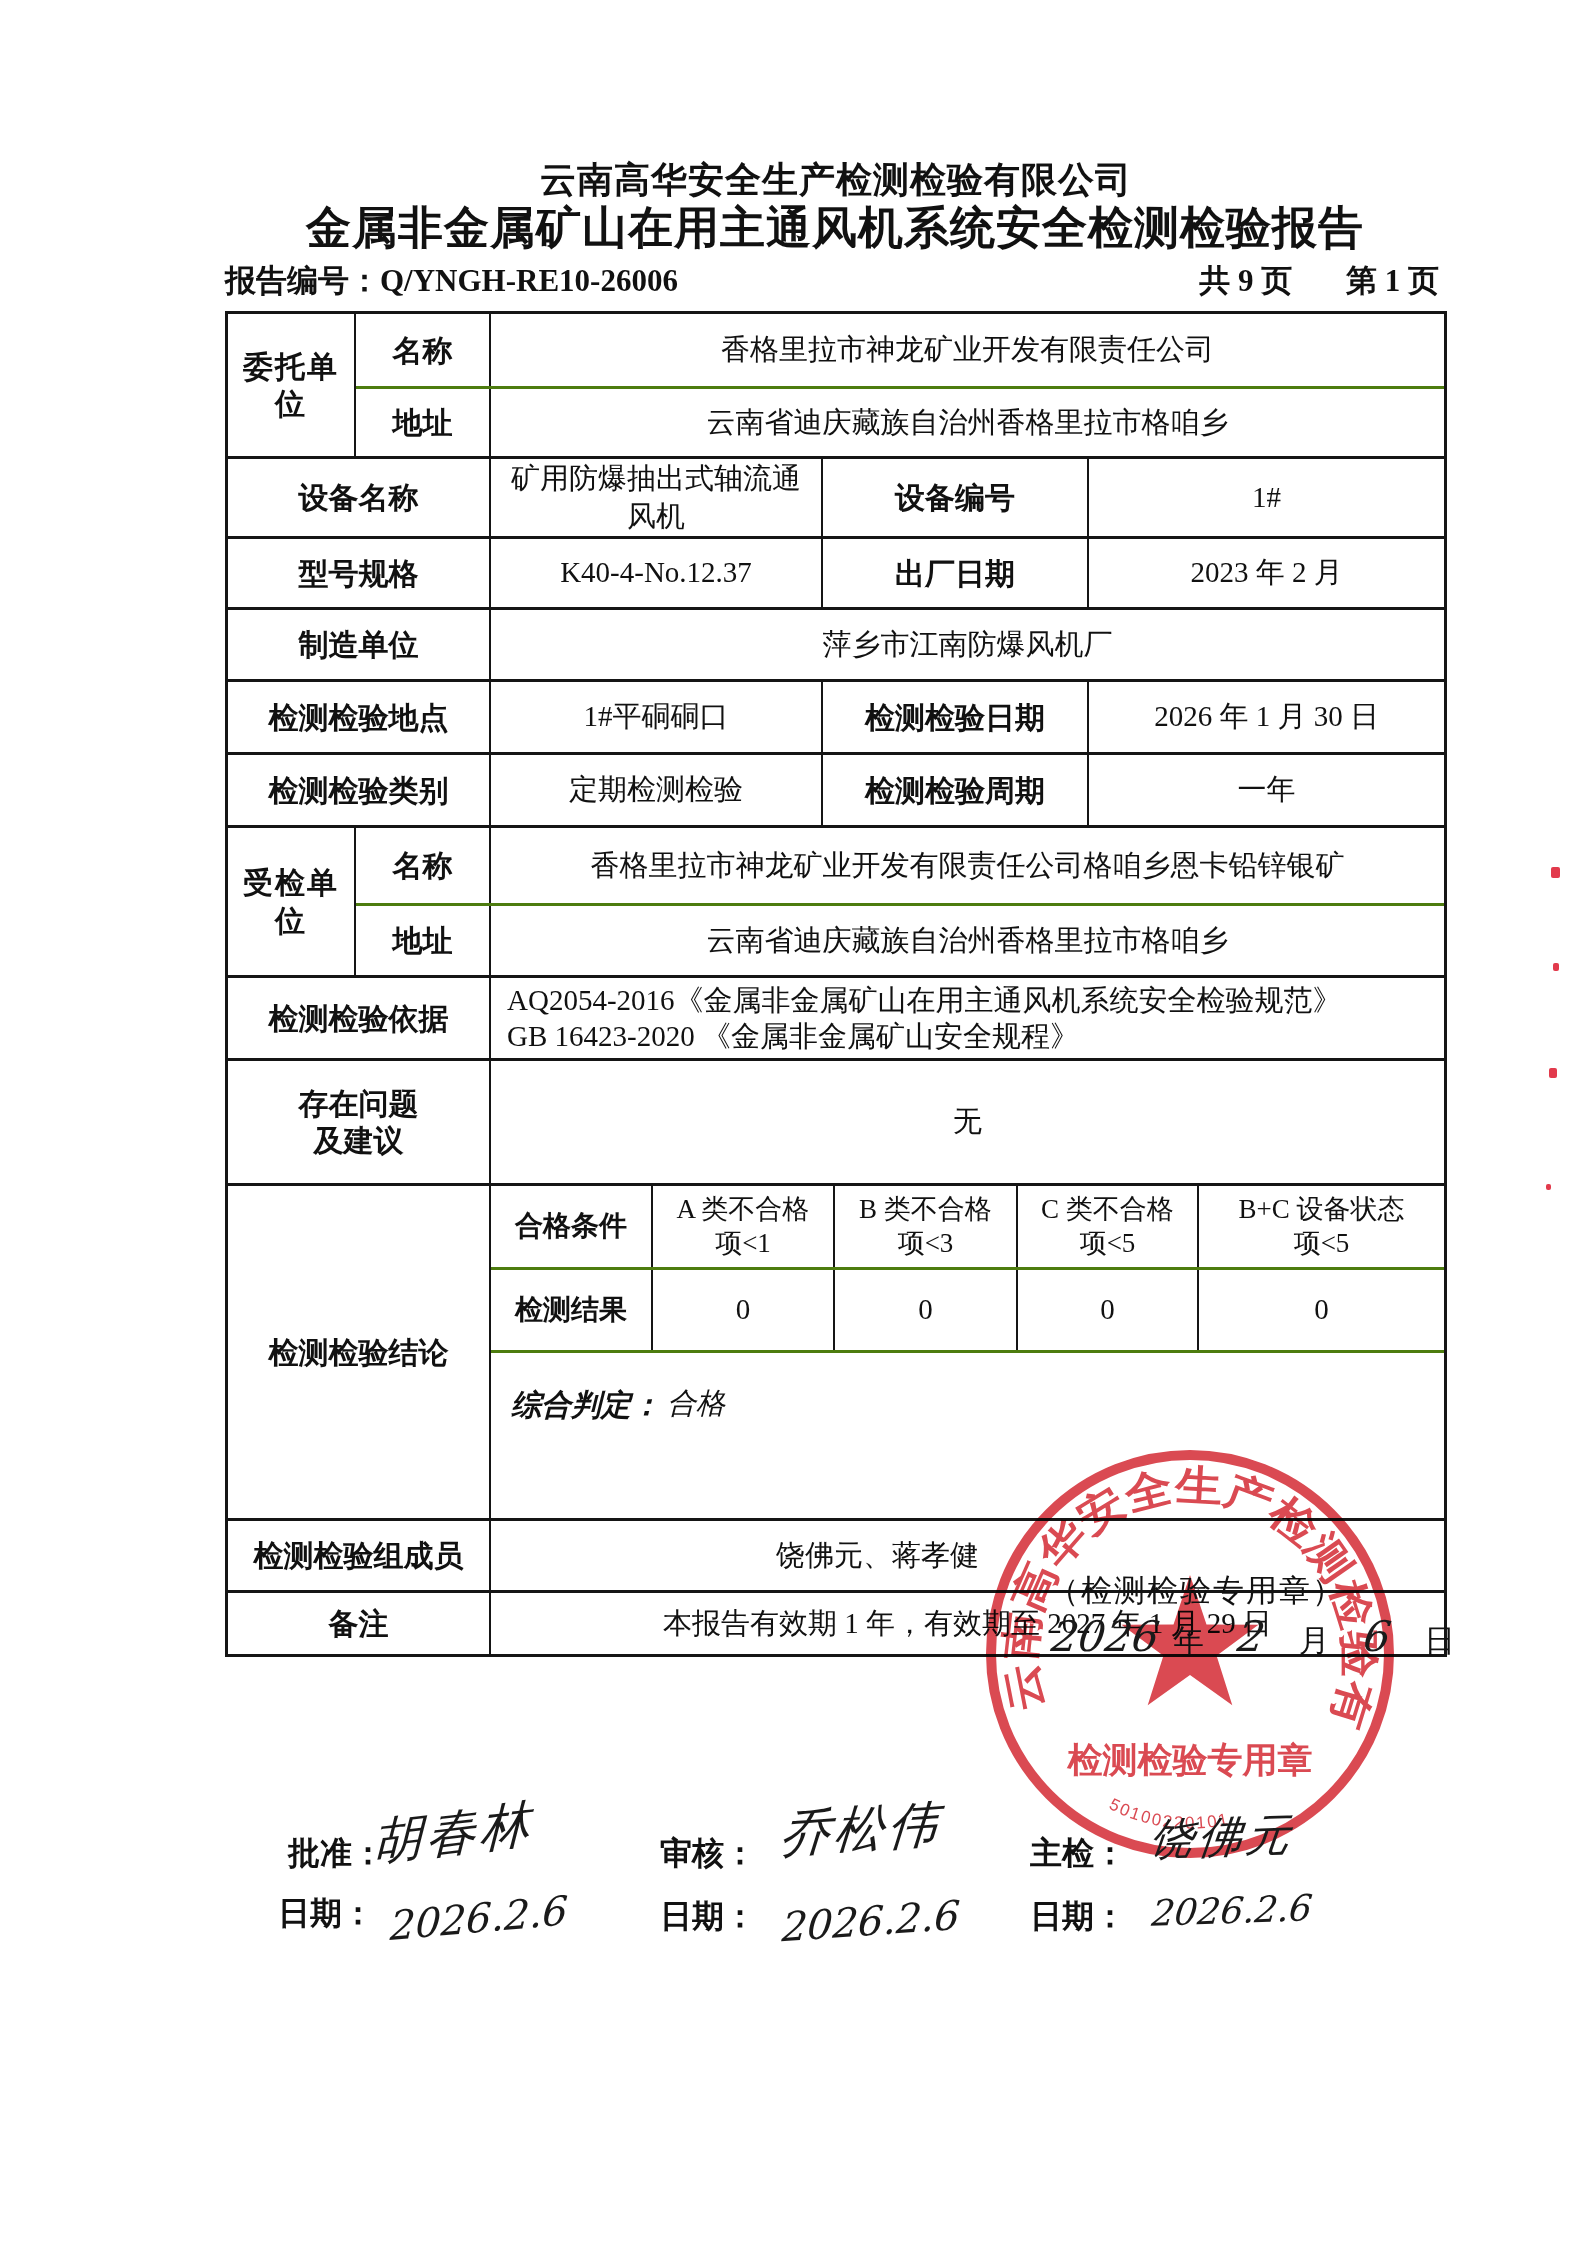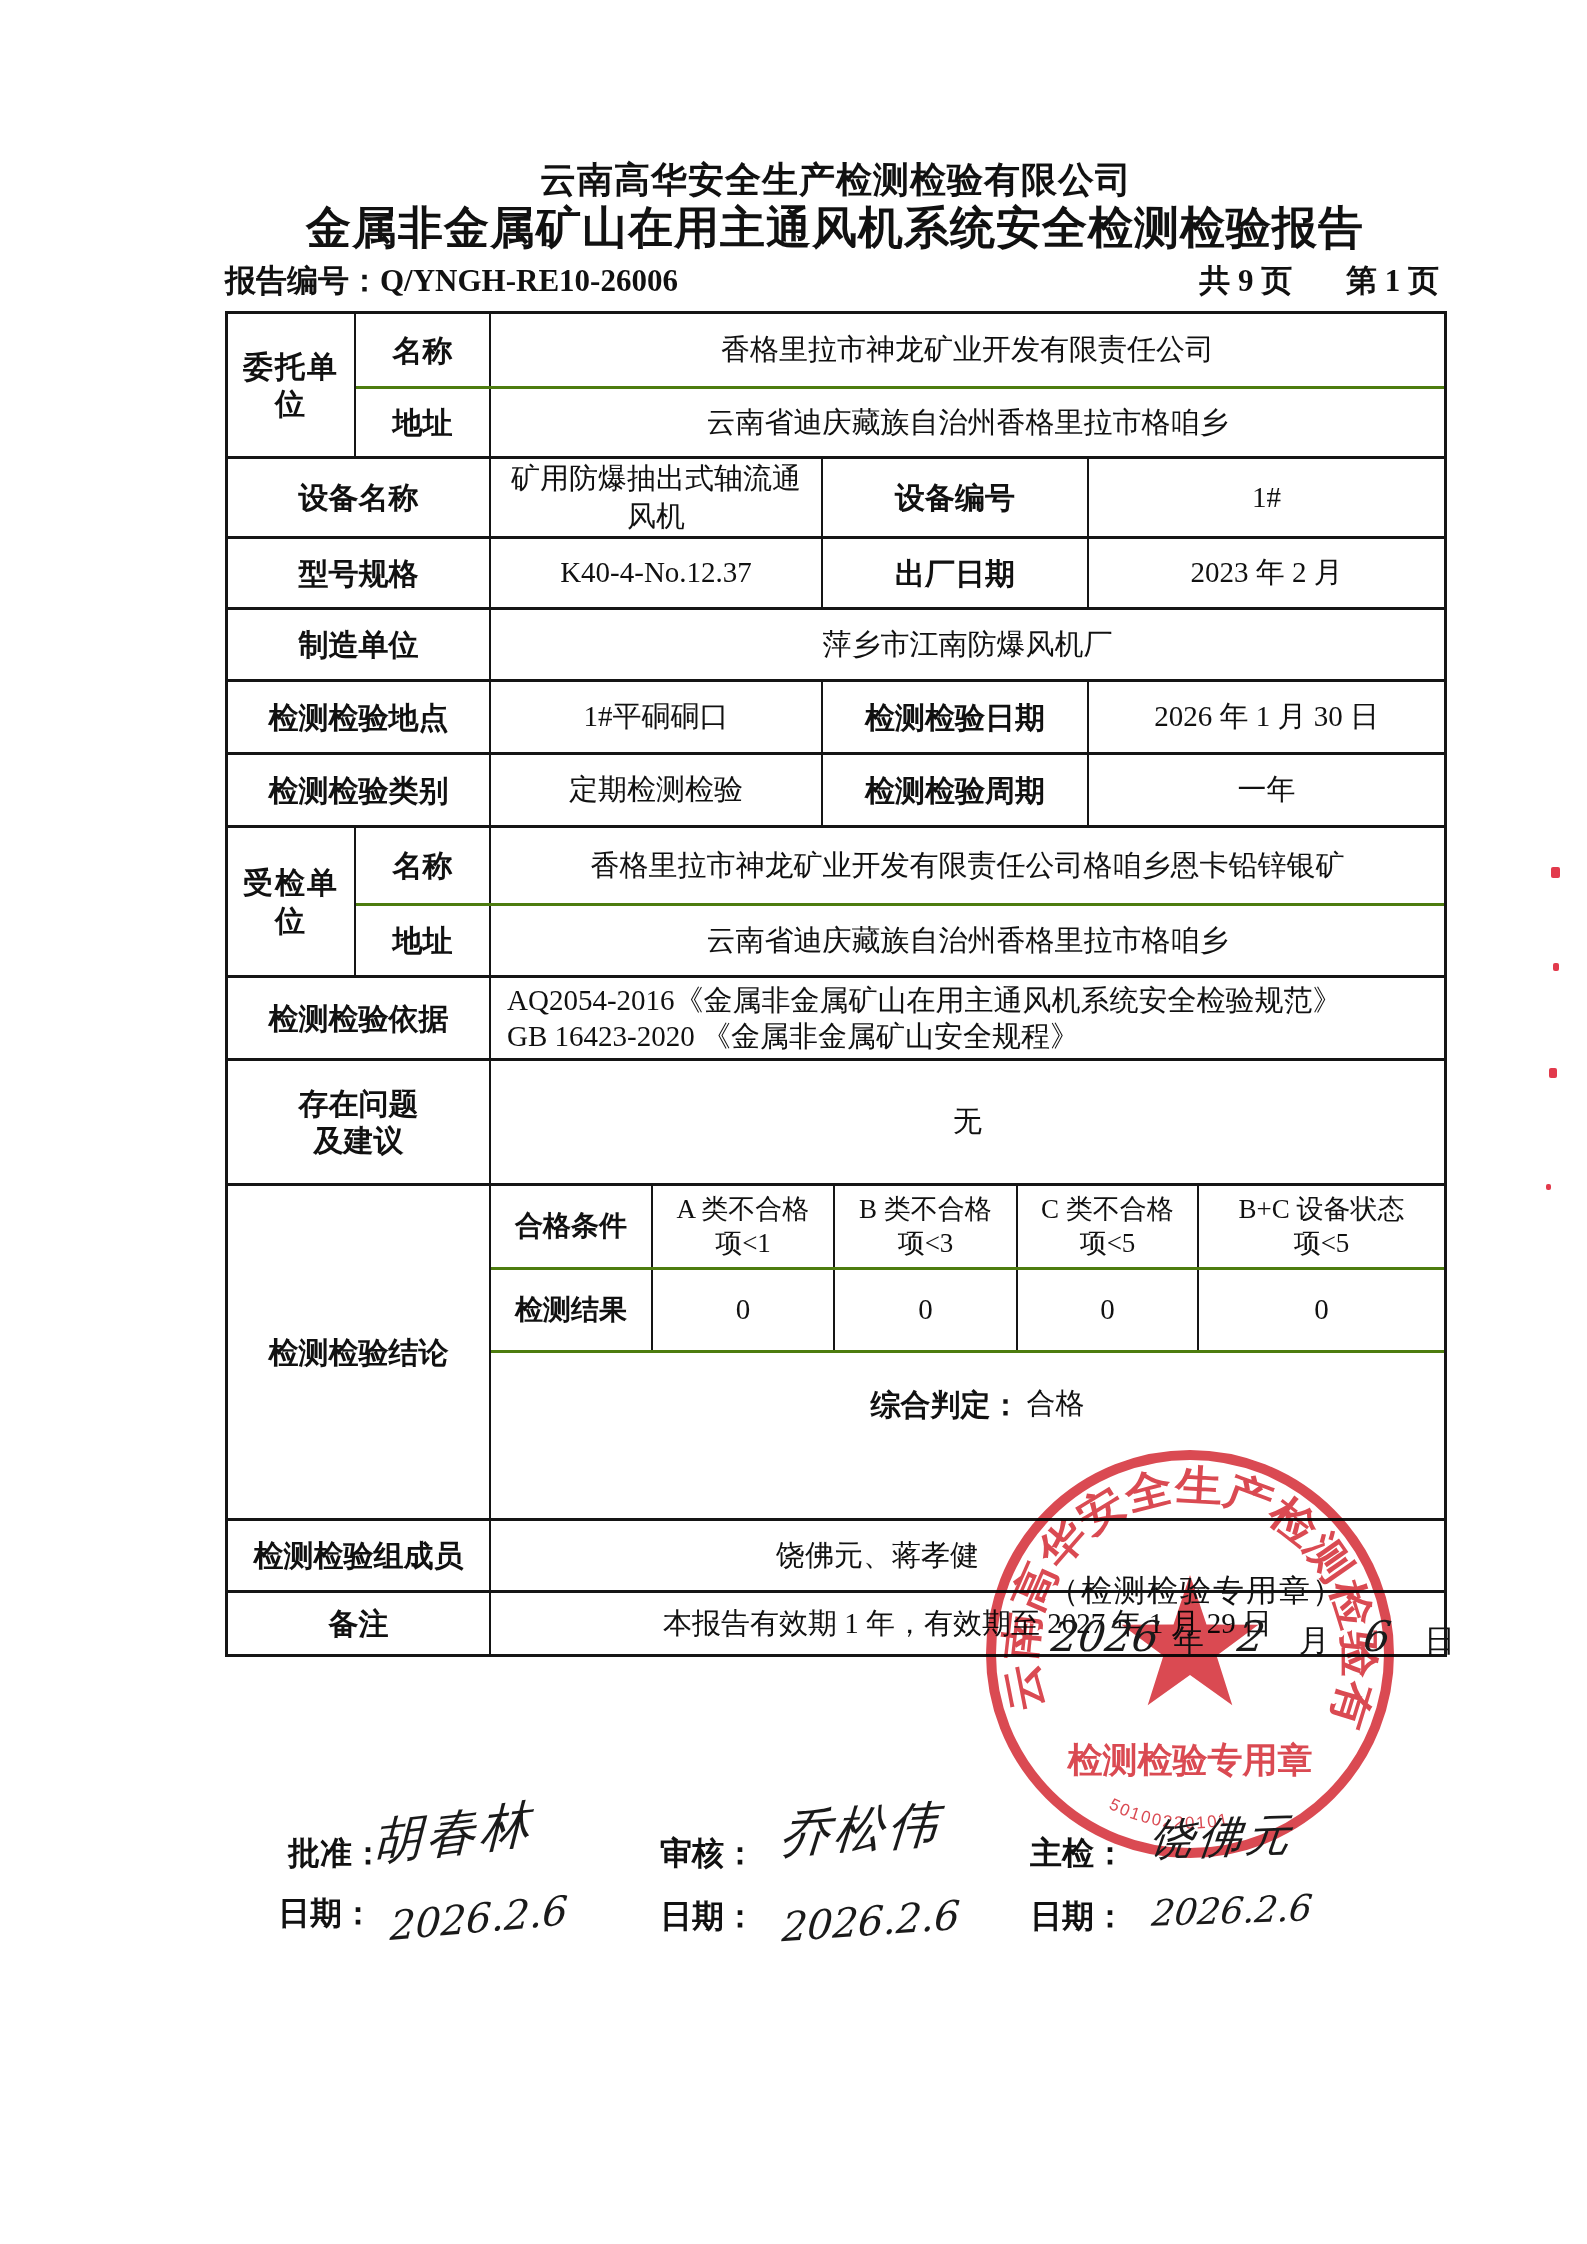--- a/index.html
+++ b/index.html
@@ -33,21 +33,21 @@
   .stack .srow{display:flex;flex:1 1 auto;border-top:3px solid #4d7c0f;box-sizing:border-box;}
   .stack .srow:first-child{border-top:none;}
   .h72{height:72px}.h70{height:70px}.h80{height:80px}.h71{height:71px}.h74{height:74px}
   .h73{height:73px}.h77{height:77px}.h57{height:57px}.h83{height:83px}.h125{height:125px}
   .h335{height:335px}.h82{height:82px}.h170{height:170px}.h64{height:64px}
   .left-pad{justify-content:flex-start;text-align:left;padding-left:16px;}
   .two-line{flex-direction:column;line-height:1.25;}
   .gradehdr{font-size:27px;}
   .c0{width:162px;flex:0 0 auto;} .c1{width:182px;flex:0 0 auto;}
   .c2{width:183px;flex:0 0 auto;} .c3{width:181px;flex:0 0 auto;}
-  .verdict-cell{align-items:flex-start;justify-content:center;padding:32px 0 0 20px;text-align:left;}
+  .verdict-cell{align-items:flex-start;justify-content:flex-start;padding:32px 0 0 20px;text-align:left;font-style:italic;}
   .team-cell{padding-right:190px;}
   
   .stamp{position:absolute;left:978px;top:1442px;width:424px;height:424px;
          opacity:.9;mix-blend-mode:multiply;pointer-events:none;}
   .stamp-note{position:absolute;left:1048px;top:1570px;font-size:31px;letter-spacing:2px;z-index:3;}
   .stamp-date{position:absolute;left:1052px;top:1612px;z-index:3;display:flex;align-items:baseline;font-size:31px;}
   .hand{font-family:"DejaVu Serif","Liberation Serif",serif;font-style:italic;color:#1a1a1a;
         transform:skewX(-8deg);display:inline-block;}
   .stamp-date .hand{font-size:42px;}
   .stamp-date .pchar{margin-left:14px;}

